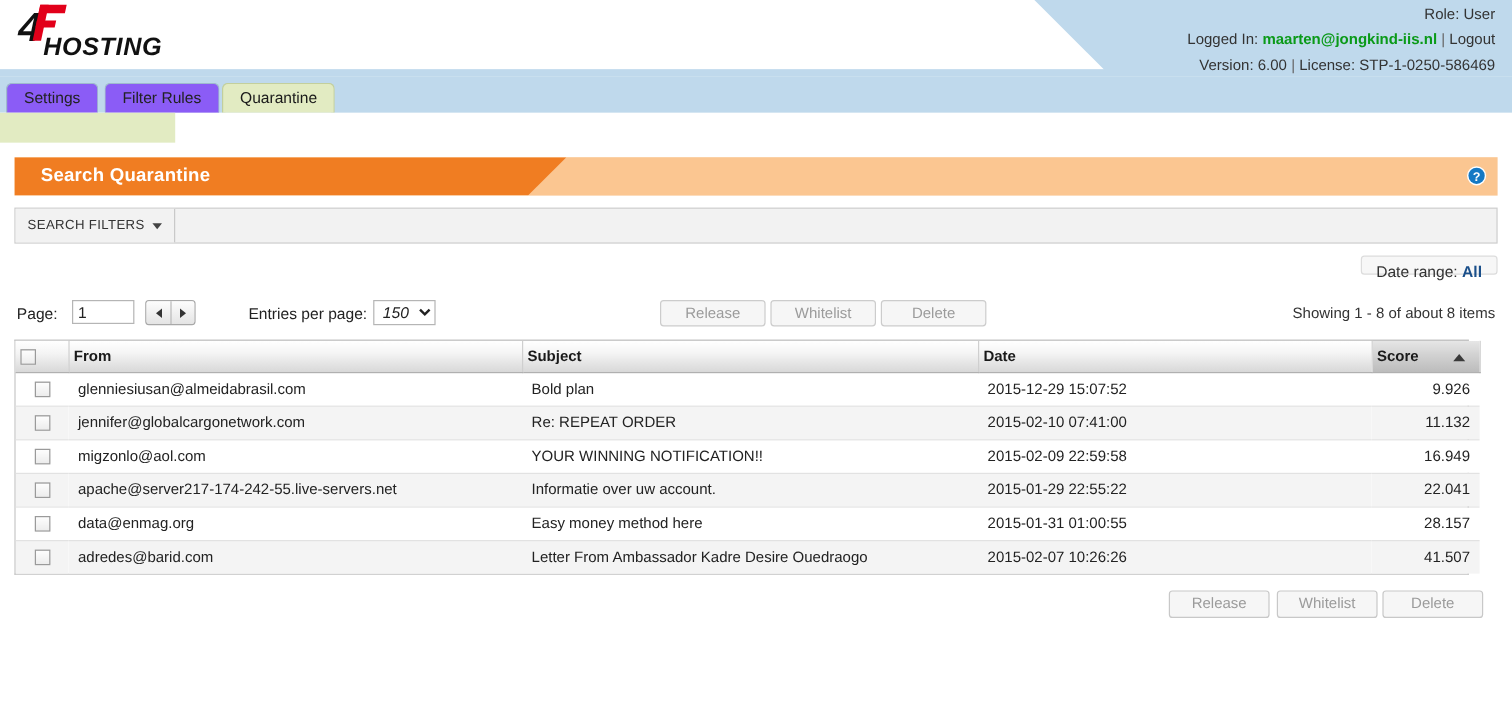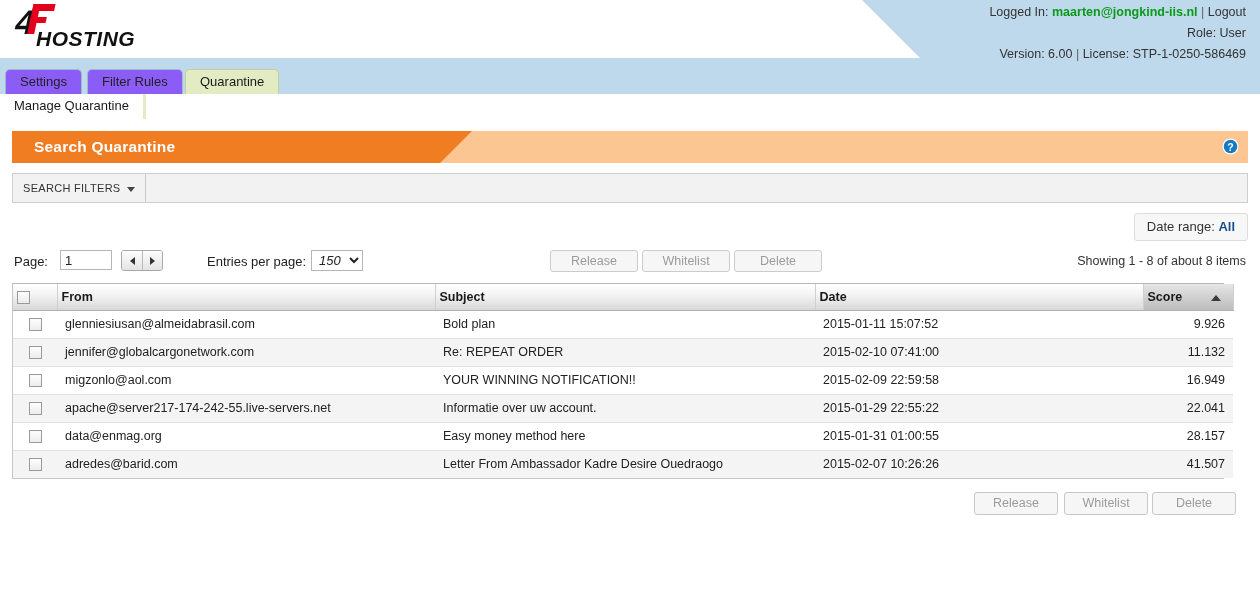--- a/index.html
+++ b/index.html
@@ -183,21 +183,21 @@
 
   
   .daterange-wrap {
     position: relative;
     height: 28px;
     margin-top: 10px;
   }
   .daterange {
     position: absolute;
     right: 0; top: 0;
-    height: 28px;
+    height: 16px;
     line-height: 26px;
     padding: 0 12px;
     font-size: 13px;
     color: #333;
     background: #f7f7f7;
     border: 1px solid #dcdcdc;
     border-radius: 3px;
     cursor: pointer;
     white-space: nowrap;
     text-align: center;
@@ -410,48 +410,47 @@
         <rect x="26" y="2" width="22" height="7" fill="#e2001a"></rect>
         <rect x="26" y="2" width="7" height="30" fill="#e2001a"></rect>
         <rect x="26" y="15" width="16" height="6" fill="#e2001a"></rect>
       </g>
       <text x="28" y="44" font-family="Liberation Sans, sans-serif" font-size="21" font-weight="bold" font-style="italic" fill="#111111" letter-spacing="0.5">HOSTING</text>
     </svg>
   </div>
 
   <div class="header-info">
     <div class="row">
+      <span>Role:</span>
+      <span>User</span>
+    </div>
+    <div class="row">
       <span>Logged In:</span>
       <span class="user-email">maarten@jongkind-iis.nl</span>
       <span class="sep">|</span>
       <a class="logout-link" href="#">Logout</a>
-    </div>
-    <div class="row">
-      <span>Role:</span>
-      <span>User</span>
     </div>
     <div class="row">
       <span>Version:</span>
       <span>6.00</span>
       <span class="sep">|</span>
       <span>License:</span>
       <span>STP-1-0250-586469</span>
     </div>
   </div>
 </div>
 
 <div class="tabbar">
   <div class="tab" id="tab0">Settings</div>
   <div class="tab" id="tab1">Filter Rules</div>
   <div class="tab active" id="tab2">Quarantine</div>
 </div>
 
 <div class="subtabbar">
   <div class="subtab-greenstrip"></div>
-  <div class="subtab">Manage Quarantine</div>
 </div>
 
 <div class="page-body">
   <div class="panel">
 
     <div class="title-bar">
       <div class="title-bar-dark"></div>
       <h1>Search Quarantine</h1>
       <span class="help-icon">
         <svg width="17" height="17" viewBox="0 0 17 17" xmlns="http://www.w3.org/2000/svg">
@@ -512,21 +511,21 @@
               <span>Score</span>
               <span class="sort-arrow"></span>
             </th>
           </tr>
         </thead>
         <tbody id="table-body">
             <tr>
               <td class="col-check"><span class="cb"></span></td>
               <td class="col-from">glenniesiusan@almeidabrasil.com</td>
               <td class="col-subject">Bold plan</td>
-              <td class="col-date">2015-01-11 15:07:52</td>
+              <td class="col-date">2015-12-29 15:07:52</td>
               <td class="col-score">9.926</td>
             </tr>
             <tr>
               <td class="col-check"><span class="cb"></span></td>
               <td class="col-from">jennifer@globalcargonetwork.com</td>
               <td class="col-subject">Re: REPEAT ORDER</td>
               <td class="col-date">2015-02-10 07:41:00</td>
               <td class="col-score">11.132</td>
             </tr>
             <tr>

